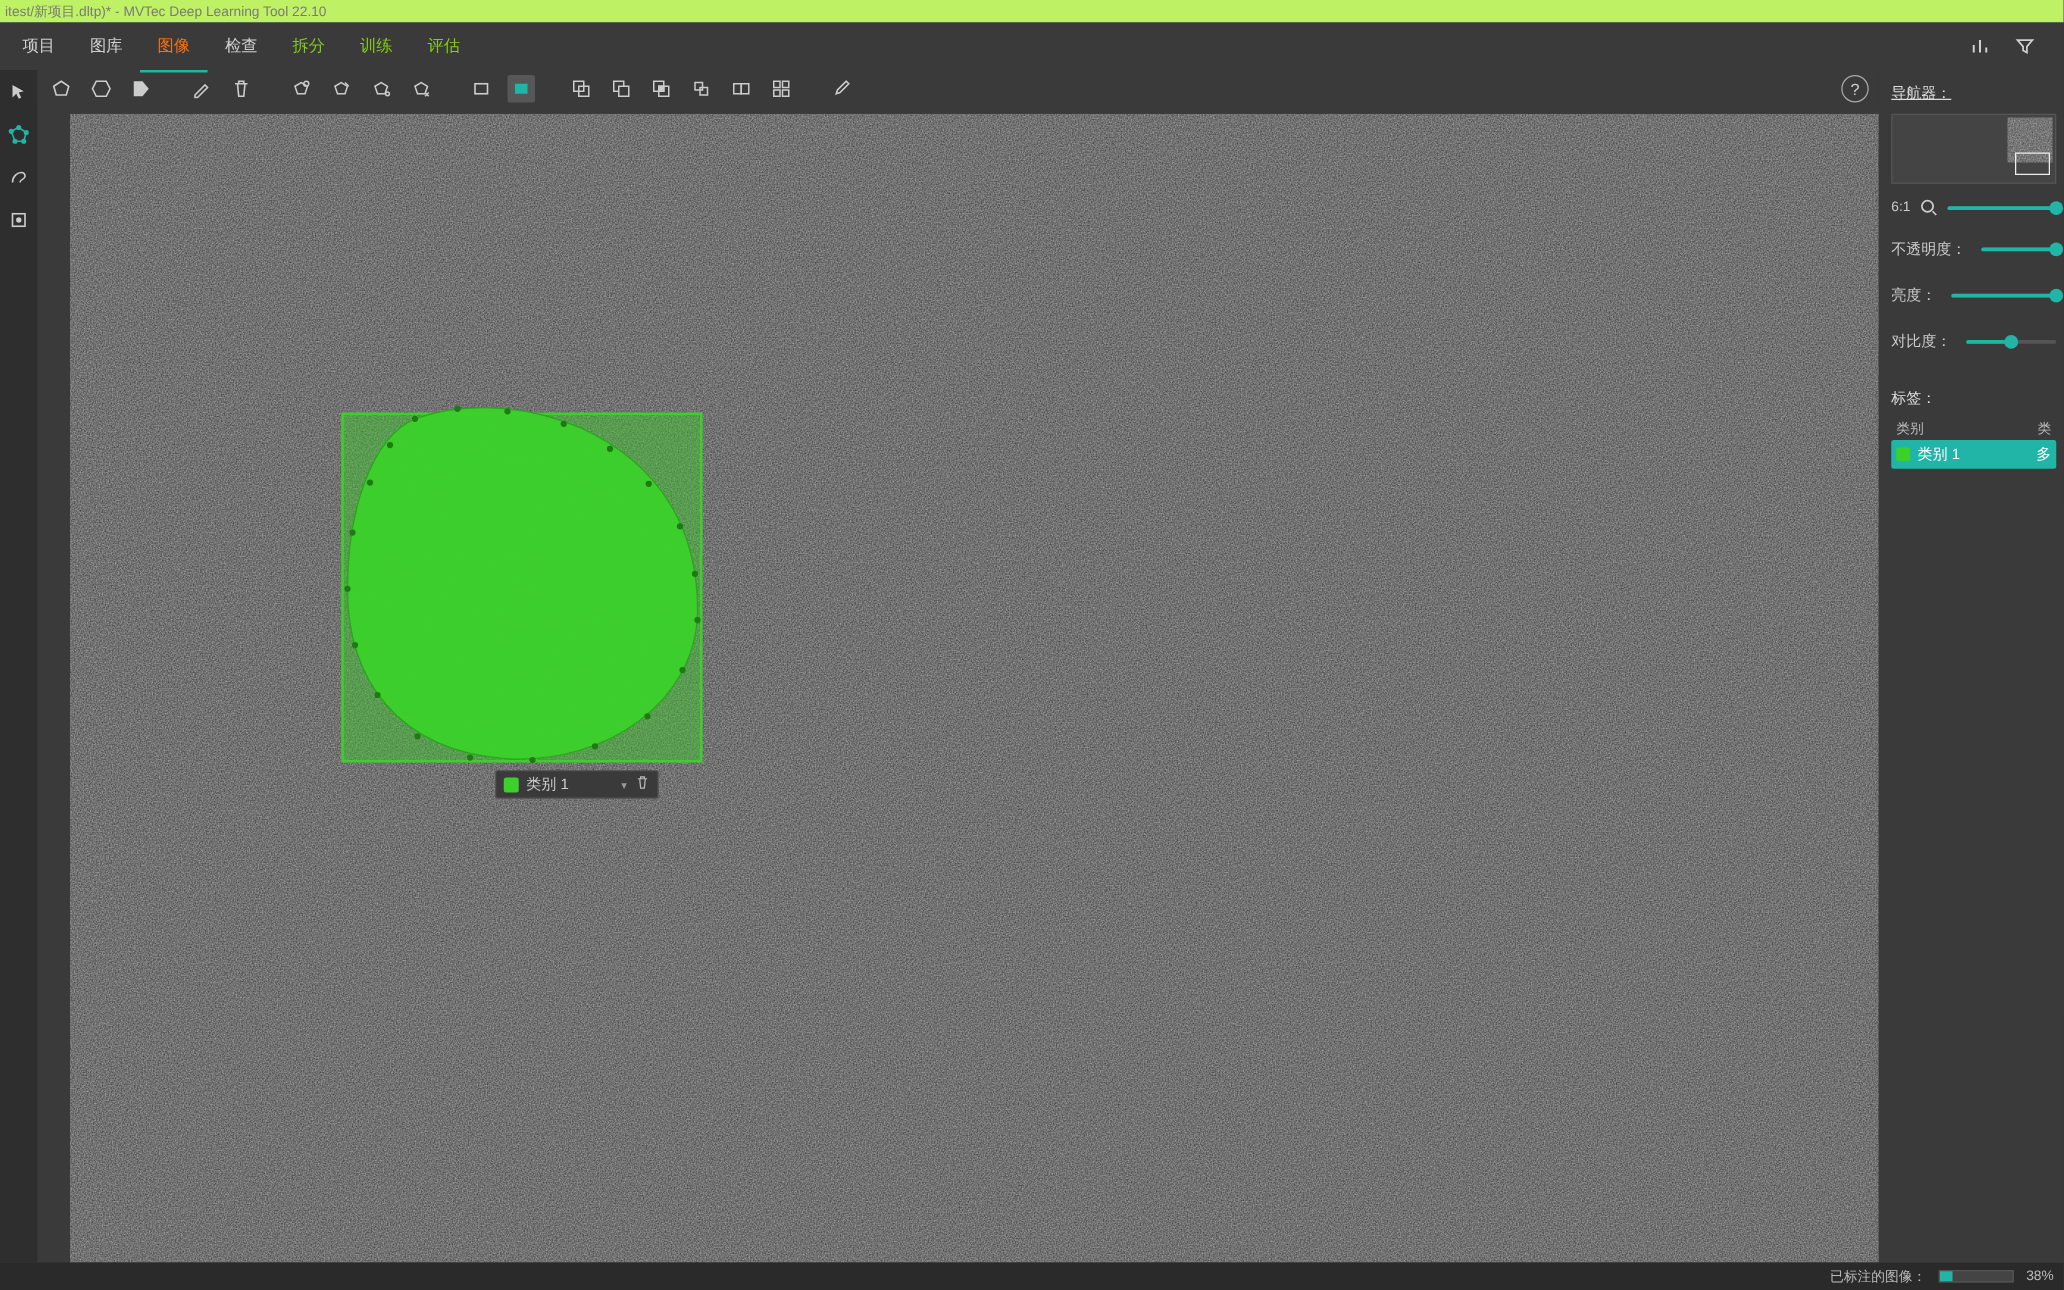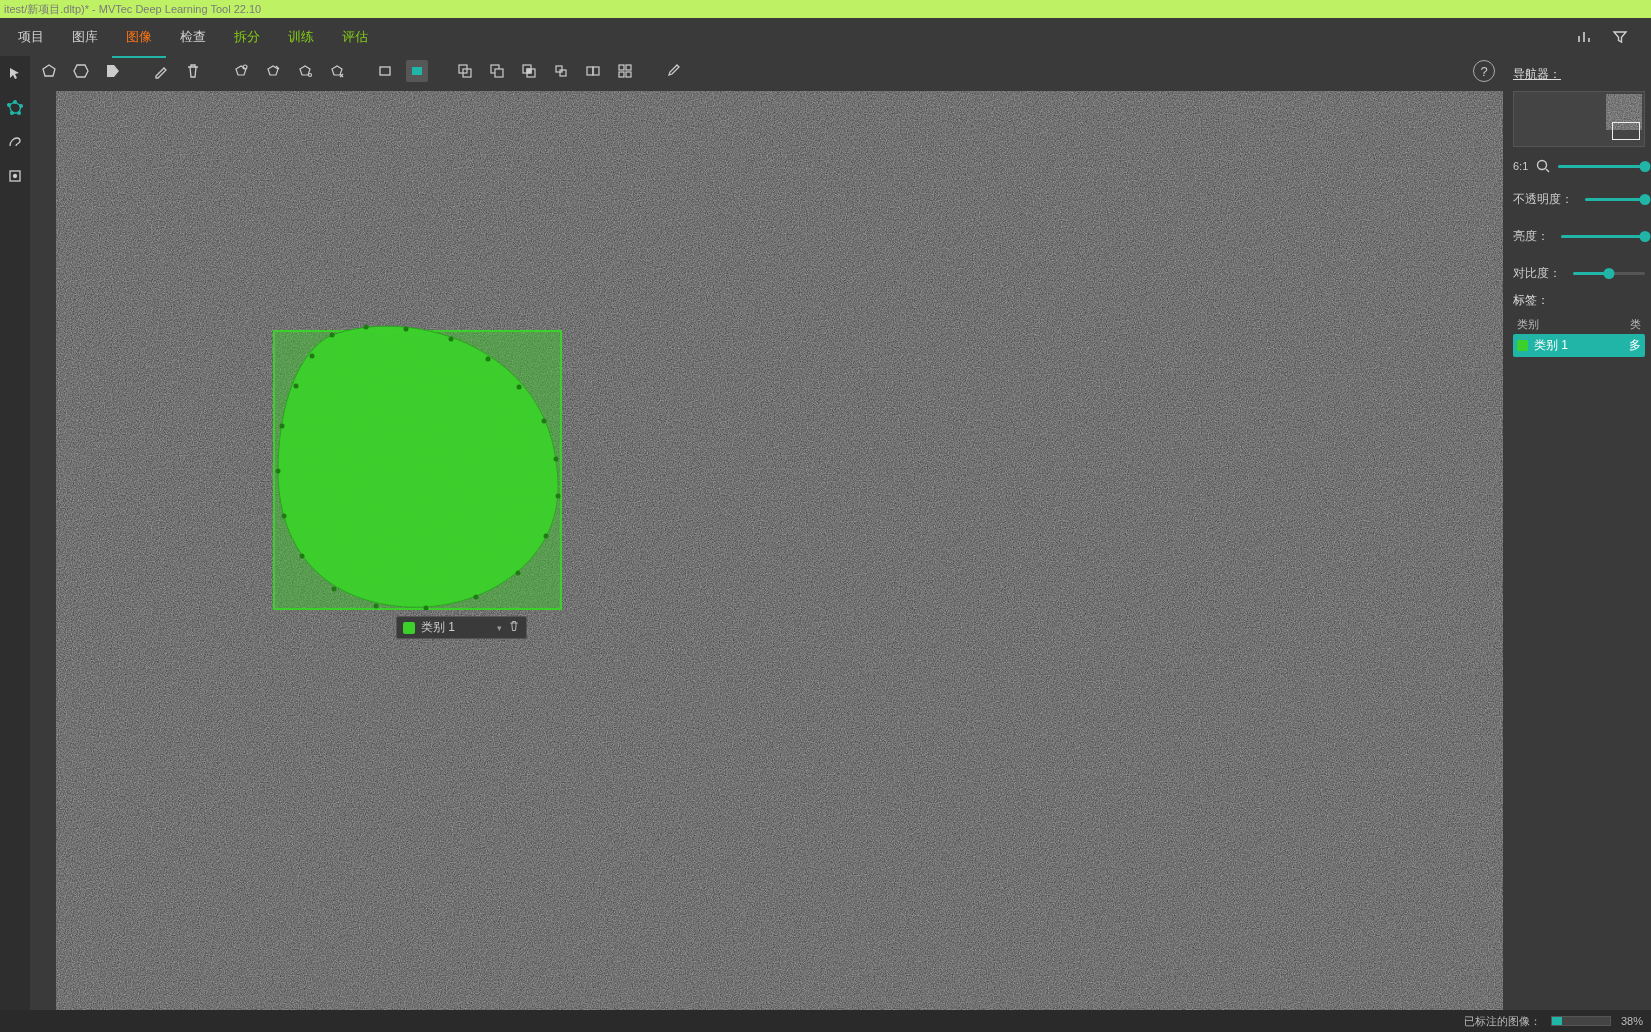--- a/index.html
+++ b/index.html
@@ -56,21 +56,21 @@
   .navprev .noise-mini { position:absolute; right:2px; top:2px; width:36px; height:36px; }
   .navprev .view-rect { position:absolute; right:4px; bottom:6px; width:28px; height:18px; border:1px solid #eee; }
   .slider-row { display:flex; align-items:center; justify-content:space-between; margin:10px 0; gap:12px; }
   .slider-row label { color:#ccc; flex:0 0 auto; white-space:nowrap; }
   .slider { flex:1; height:3px; background:#555; position:relative; border-radius:2px; min-width:60px; }
   .slider .track { position:absolute; left:0; top:0; bottom:0; background:#21b5a8; border-radius:2px; }
   .slider .thumb { position:absolute; top:-4px; width:11px; height:11px; border-radius:50%; background:#21b5a8; transform:translateX(-50%); }
   .zoom-row { display:flex; align-items:center; gap:6px; margin-bottom:6px; }
   .zoom-row .zoomval { color:#ccc; font-size:11px; }
   .zoom-row .loupe { width:18px; height:18px; display:flex; align-items:center; justify-content:center; }
-  .labels-head { color:#ddd; }
+  .labels-head { margin-top:18px; color:#ddd; }
   .label-th { display:flex; justify-content:space-between; font-size:11px; color:#bbb; margin-top:6px; padding:2px 4px; }
   .label-row { display:flex; align-items:center; gap:6px; padding:3px 4px; border-radius:2px; }
   .label-row.sel { background:#21b5a8; color:#fff; }
   .label-row .sw { width:11px; height:11px; border-radius:2px; }
 
   
   .statusbar { height:22px; background:#2a2a2a; color:#bbb; font-size:11px; display:flex; align-items:center; justify-content:flex-end; padding:0 8px; gap:10px; }
   .progress { width:60px; height:10px; background:#444; position:relative; border:1px solid #555; }
   .progress .fill { position:absolute; left:0; top:0; bottom:0; background:#21b5a8; }
 </style>

